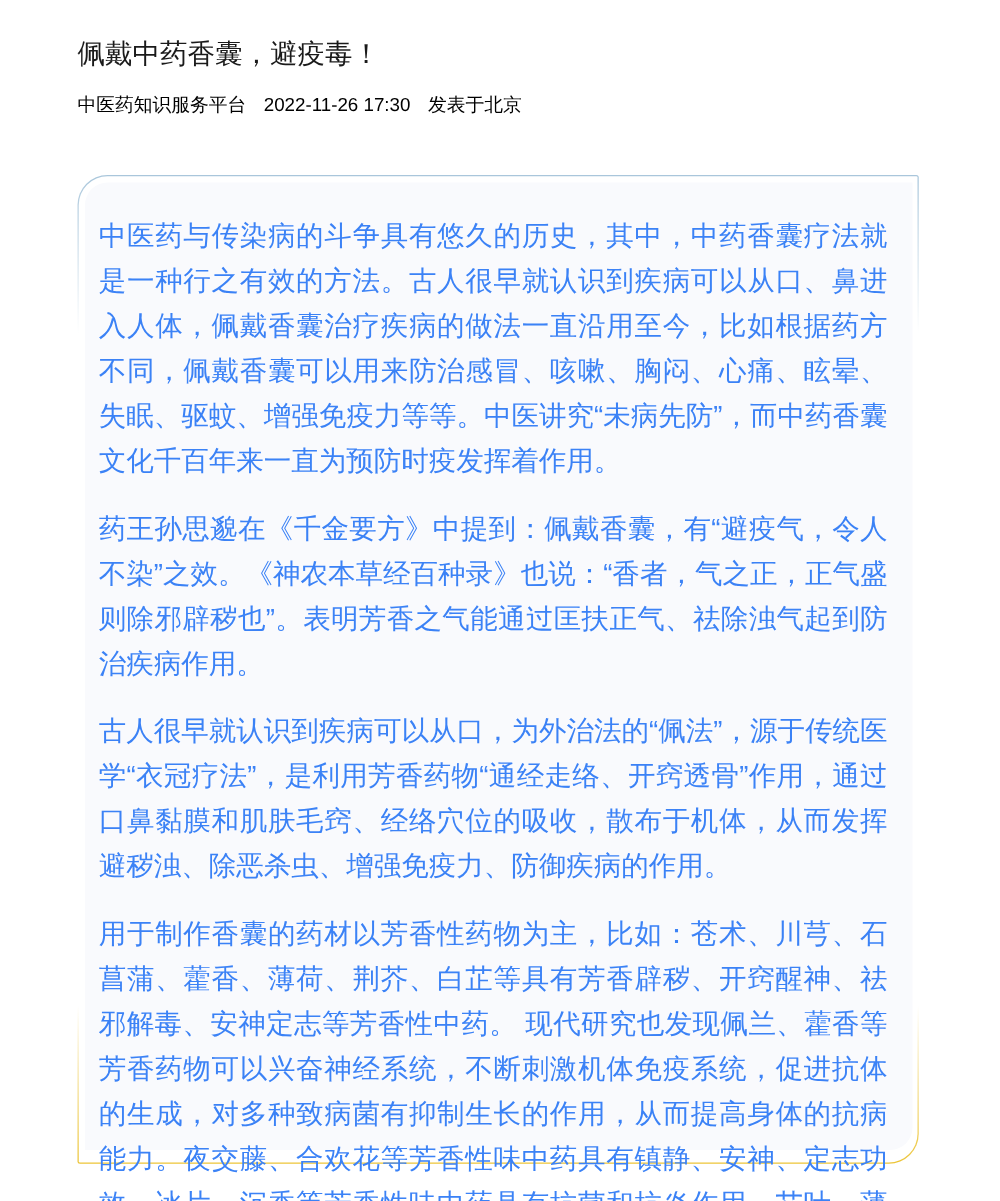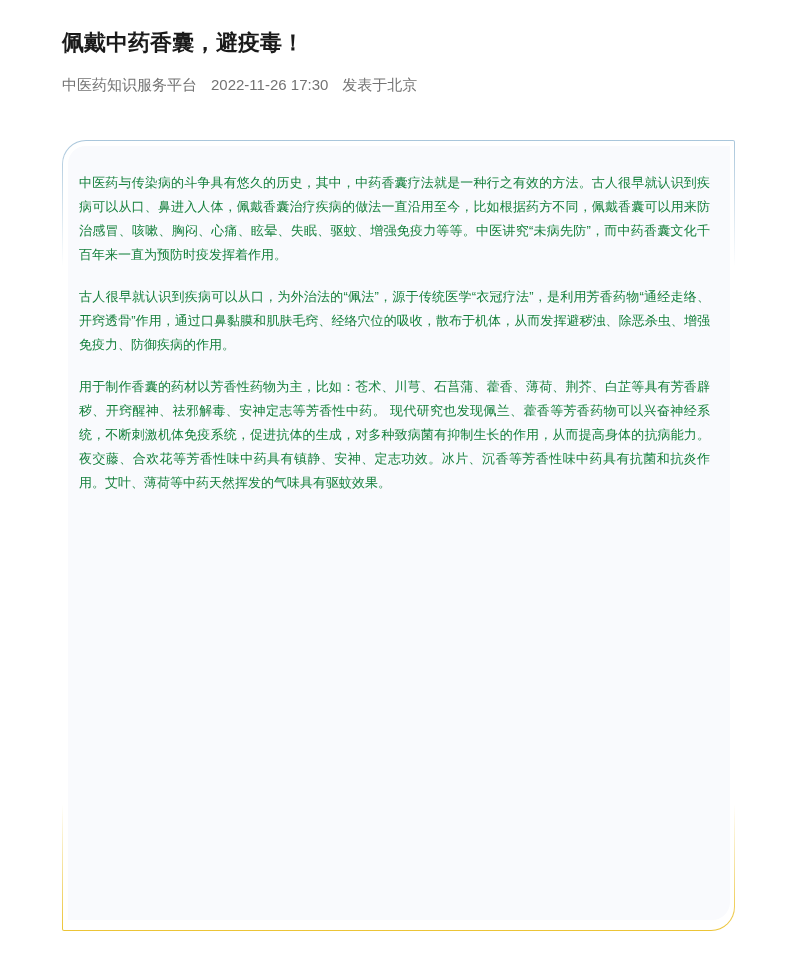--- a/index.html
+++ b/index.html
@@ -11,29 +11,29 @@
   body { height: 961px; overflow: hidden; }
 
   .article {
     width: 673px;
     margin: 28px 0 0 62px;
   }
 
   .title {
     font-size: 22px;
     line-height: 30px;
-    font-weight: bold;
+    font-weight: normal;
     color: #1a1a1a;
   }
 
   .meta {
     margin-top: 17px;
     font-size: 15px;
     line-height: 20px;
-    color: #737373;
+    color: #000000;
   }
   .meta .src { margin-right: 14px; cursor: pointer; }
   .meta .time { margin-right: 14px; }
 
   
   .card-frame {
     position: relative;
     margin-top: 45px;
     width: 673px;
     height: 791px;
@@ -56,41 +56,42 @@
     top: 6px;
     left: 6px;
     right: 5px;
     bottom: 11px;
     background: #f9fafd;
     border-radius: 18px 0 18px 0;
     padding: 25px 20px 11px 11px;
   }
 
   .card-fill p.para {
-    font-size: 13px;
-    line-height: 24px;
-    color: #15803d;
+    font-size: 22px;
+    line-height: 36px;
+    color: #3b82f6;
     text-align: justify;
     margin-bottom: 18px;
   }
   .card-fill p.para:last-child { margin-bottom: 16px; }
 </style>
 </head>
 <body>
 
 <div class="article">
 
   <h1 class="title">佩戴中药香囊，避疫毒！</h1>
 
   <div class="meta">
     <span class="src">中医药知识服务平台</span><span class="time">2022-11-26 17:30</span><span class="loc">发表于北京</span>
   </div>
 
   <div class="card-frame">
     <div class="card-mask"></div>
     <div class="card-fill">
         <p class="para">中医药与传染病的斗争具有悠久的历史，其中，中药香囊疗法就是一种行之有效的方法。古人很早就认识到疾病可以从口、鼻进入人体，佩戴香囊治疗疾病的做法一直沿用至今，比如根据药方不同，佩戴香囊可以用来防治感冒、咳嗽、胸闷、心痛、眩晕、失眠、驱蚊、增强免疫力等等。中医讲究“未病先防”，而中药香囊文化千百年来一直为预防时疫发挥着作用。</p>
+        <p class="para">药王孙思邈在《千金要方》中提到：佩戴香囊，有“避疫气，令人不染”之效。《神农本草经百种录》也说：“香者，气之正，正气盛则除邪辟秽也”。表明芳香之气能通过匡扶正气、祛除浊气起到防治疾病作用。</p>
         <p class="para">古人很早就认识到疾病可以从口，为外治法的“佩法”，源于传统医学“衣冠疗法”，是利用芳香药物“通经走络、开窍透骨”作用，通过口鼻黏膜和肌肤毛窍、经络穴位的吸收，散布于机体，从而发挥避秽浊、除恶杀虫、增强免疫力、防御疾病的作用。</p>
         <p class="para">用于制作香囊的药材以芳香性药物为主，比如：苍术、川芎、石菖蒲、藿香、薄荷、荆芥、白芷等具有芳香辟秽、开窍醒神、祛邪解毒、安神定志等芳香性中药。 现代研究也发现佩兰、藿香等芳香药物可以兴奋神经系统，不断刺激机体免疫系统，促进抗体的生成，对多种致病菌有抑制生长的作用，从而提高身体的抗病能力。夜交藤、合欢花等芳香性味中药具有镇静、安神、定志功效。冰片、沉香等芳香性味中药具有抗菌和抗炎作用。艾叶、薄荷等中药天然挥发的气味具有驱蚊效果。</p>
       </div>
   </div>
 
 </div>
 
 </body></html>

